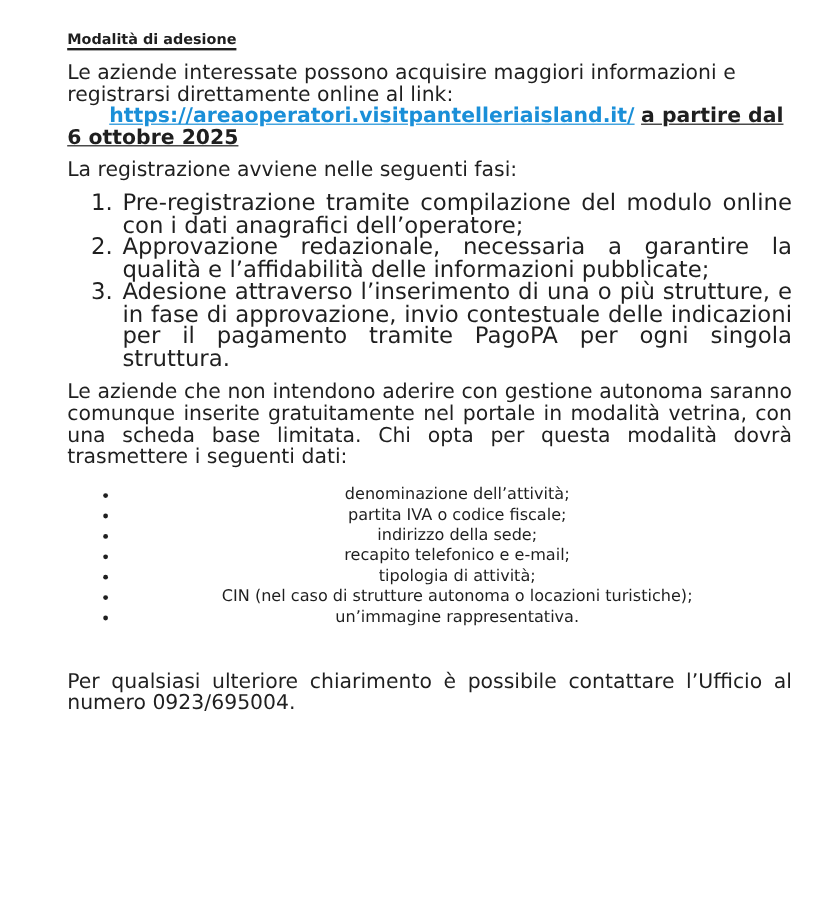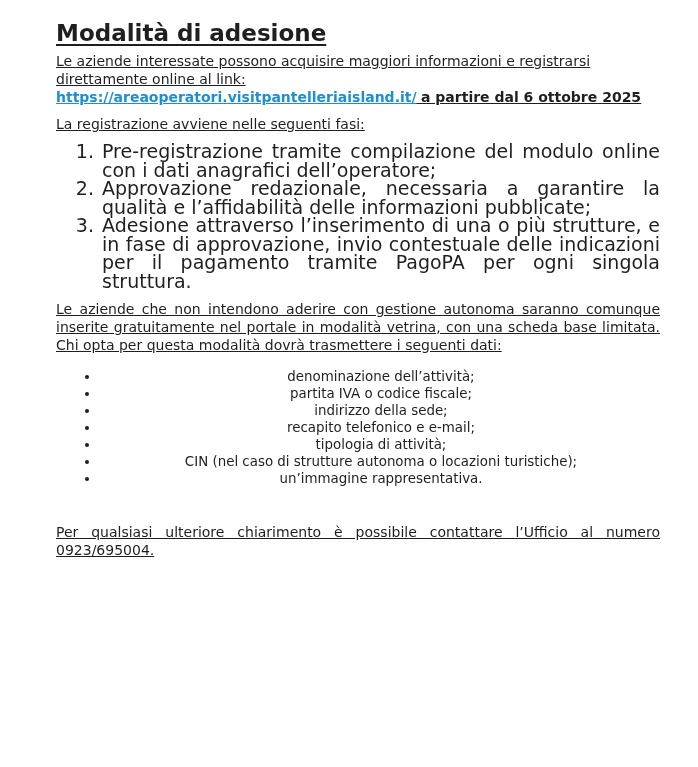--- a/index.html
+++ b/index.html
@@ -3,27 +3,27 @@
 <meta charset="utf-8">
 <style>
   html, body { margin: 0; padding: 0; background: #ffffff; }
   body {
     width: 698px; height: 767px; overflow: hidden; position: relative;
     font-family: "DejaVu Sans", sans-serif; color: #1f1f1f;
   }
   .page { position: absolute; left: 56px; top: 20px; width: 604px; }
   h2 {
     font-family: "DejaVu Sans", sans-serif;
-    font-size: 23px; font-weight: bold; text-decoration: underline;
+    font-size: 12px; font-weight: bold; text-decoration: underline;
     margin: 0 0 6px 0; line-height: 26px; color: #1f1f1f;
     text-decoration-thickness: 2px; text-underline-offset: 3px;
   }
-  p { margin: 0; font-size: 14px; line-height: 18px; text-decoration: underline; }
+  p { margin: 0; font-size: 17px; line-height: 18px; }
   .just { text-align: justify; }
-  a { color: #1a8fd8; text-decoration: underline; }
+  a { color: #1a8fd8; text-decoration: underline; margin-left: 35px; }
   a.bold { font-weight: bold; }
   .under-bold { font-weight: bold; text-decoration: underline; }
   ol { margin: 9px 0 0 0; padding-left: 44px; font-size: 19px; line-height: 18.5px; }
   ol li { text-align: justify; padding-left: 2px; }
   ul { margin: 14px 0 0 0; padding-left: 44px; font-size: 13.4px; line-height: 17px; list-style: disc; text-align: center; }
   ul li { padding-left: 2px; }
   .gap-s { height: 9px; }
   .gap-l { height: 18px; }
 </style>
 </head>

